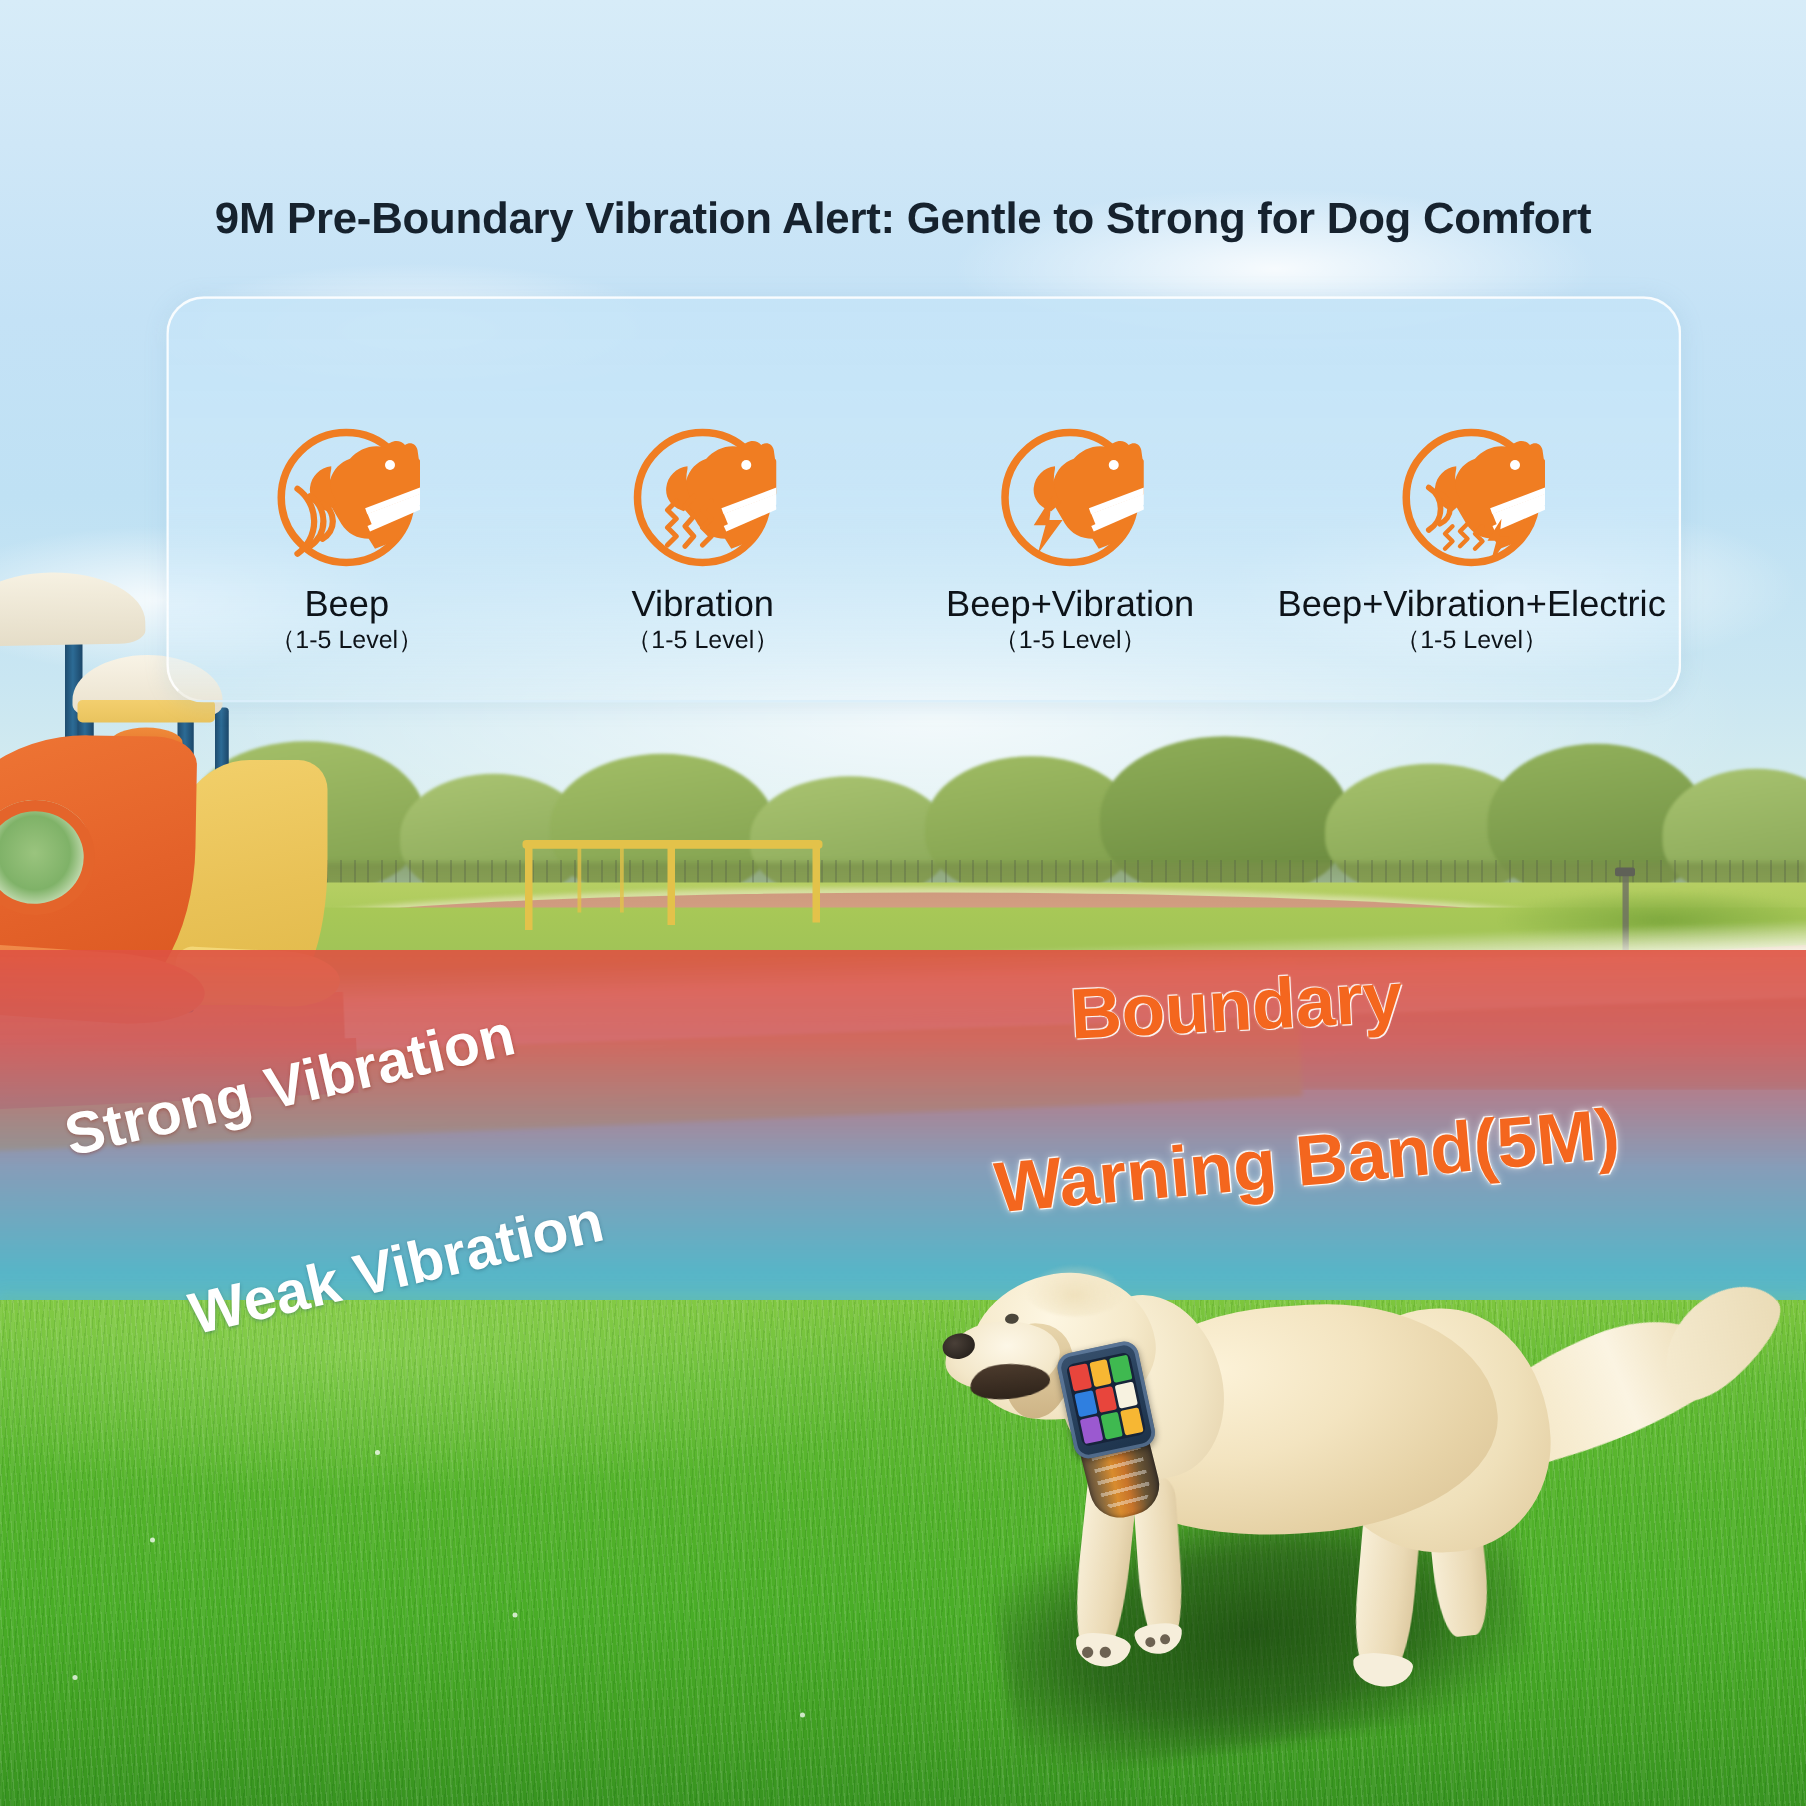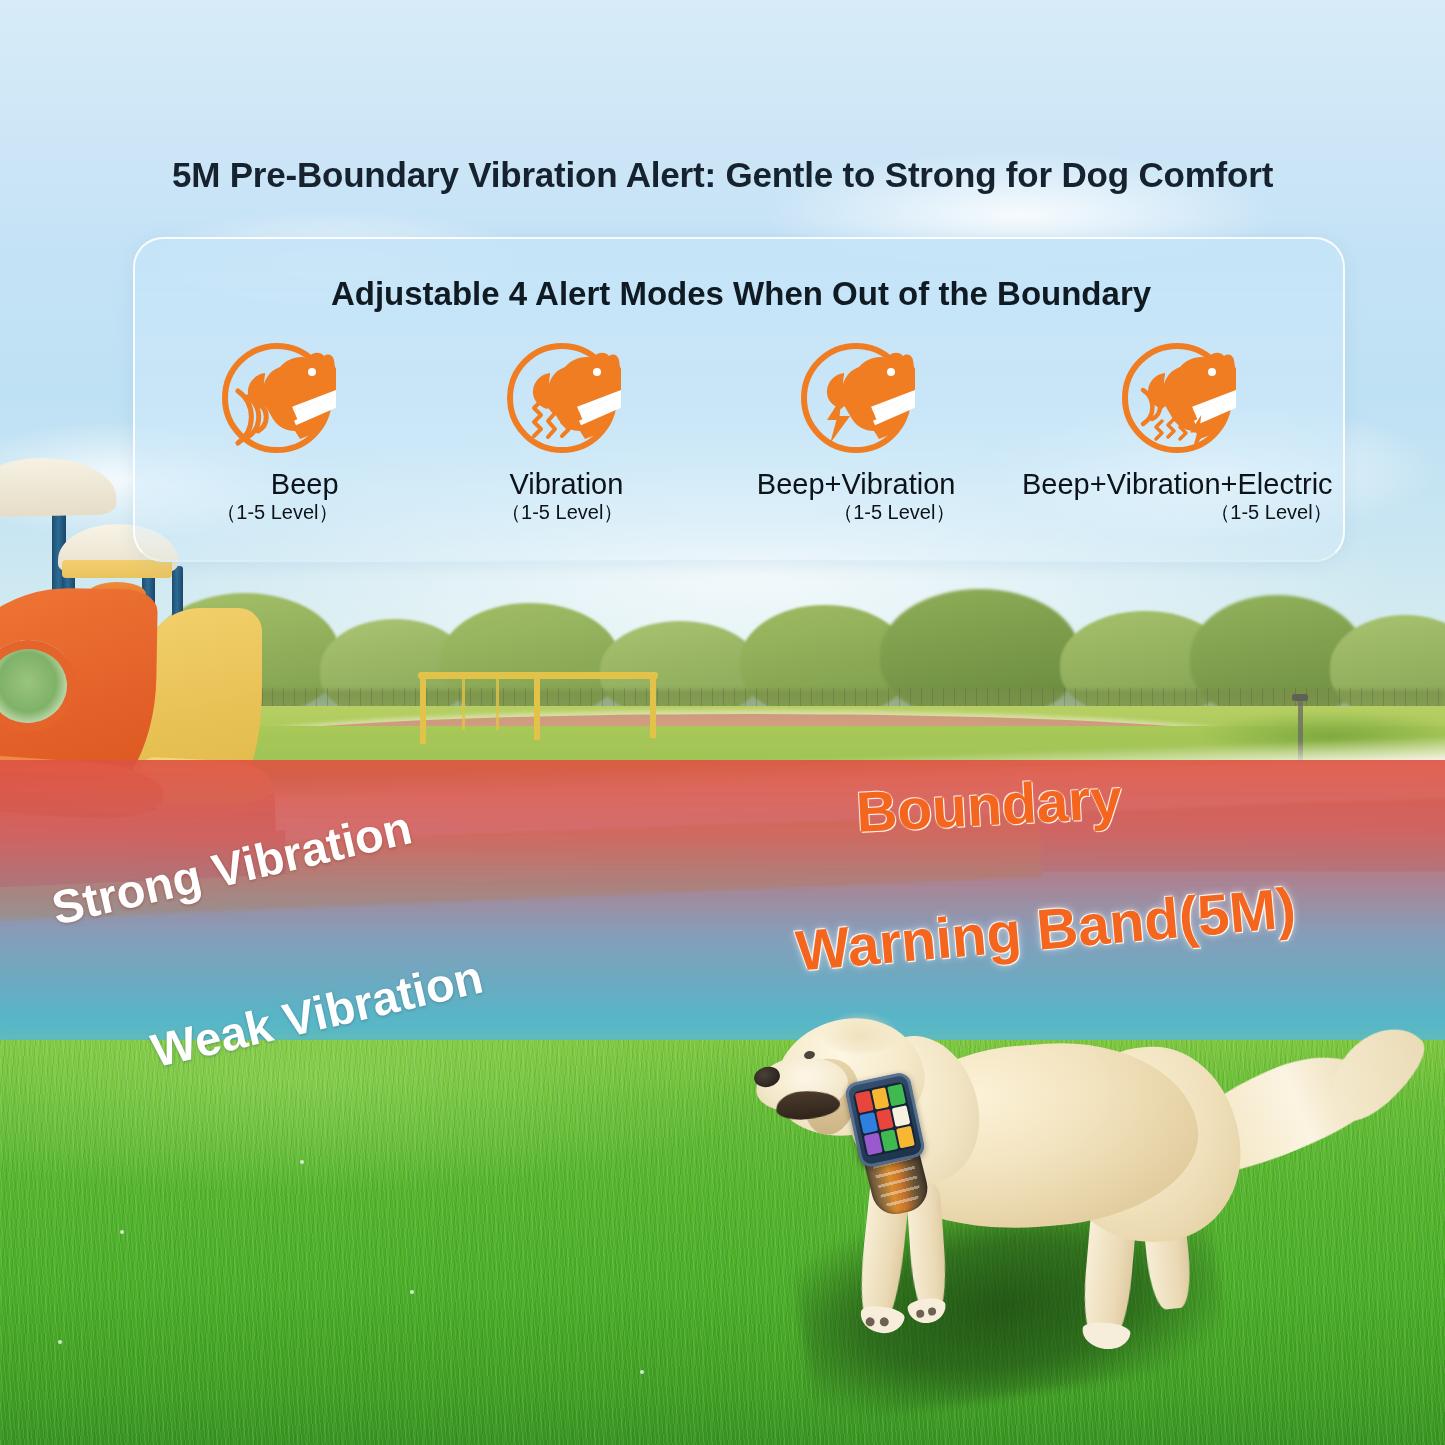--- a/index.html
+++ b/index.html
@@ -357,21 +357,21 @@
     position:absolute; left:0; top:36px; width:1212px; text-align:center;
     font-size:33px; font-weight:600; color:#101a22;
   }
   .modes-row {
     position:absolute; left:0; top:100px; width:1212px; height:210px;
     display:flex; align-items:flex-start;
   }
   .mode { position:relative; display:flex; flex-direction:column; align-items:center; }
   .mode-icon { width:118px; height:118px; }
   .mode-label {
-    margin-top:10px; text-align:right; font-size:29px; color:#0d1319; line-height:1.18;
+    margin-top:10px; text-align:center; font-size:29px; color:#0d1319; line-height:1.18;
     white-space:nowrap;
   }
   .mode-sub { display:block; font-size:20px; color:#0d1319; white-space:nowrap; }
 
   
   .lbl { position:absolute; font-weight:bold; white-space:nowrap; }
   .lbl-boundary {
     left:856px; top:772px; font-size:57px; color:#F4661E;
     text-shadow:0 0 2px #fff, 1px 1px 0 rgba(255,255,255,.9), -1px -1px 0 rgba(255,255,255,.8);
     transform:rotate(-3deg);
@@ -529,24 +529,23 @@
           <i style="background:#f7b733;"></i>
       </div>
     </div>
   </div>
 
   <div class="lbl lbl-strong">Strong Vibration</div>
   <div class="lbl lbl-weak">Weak Vibration</div>
   <div class="lbl lbl-boundary">Boundary</div>
   <div class="lbl lbl-warning">Warning Band(5M)</div>
 
-  <div class="subheadline">5M Pre-Boundary Vibration Alert: Gentle to Strong for Dog Comfort</div>
+  <div class="subheadline">9M Pre-Boundary Vibration Alert: Gentle to Strong for Dog Comfort</div>
 
   <div class="modes-panel">
-    <div class="panel-title">Adjustable 4 Alert Modes When Out of the Boundary</div>
     <div class="modes-row" id="modes-row">
         <div class="mode" style="width: 23.5%;">
           <svg class="mode-icon" viewBox="0 0 118 118">
   <circle cx="59" cy="59" r="52" fill="none" stroke="#F07D22" stroke-width="6"></circle>
   <path d="M62 28 C69 20, 80 16, 90 19 C94 13, 102 12, 106 17
            C110 14, 115 16, 116 21 L117 28 C121 33, 123 39, 122 46
            C121 55, 115 61, 108 65 L108 78 C108 86, 103 92, 95 95
            L82 100 L77 92 C68 92, 60 88, 55 80 L48 68
            C44 62, 43 53, 46 45 C49 36, 54 31, 62 28 Z" fill="#F07D22"></path>
   <path d="M47 34 C38 35, 31 42, 30 51 C29 60, 35 67, 44 70

